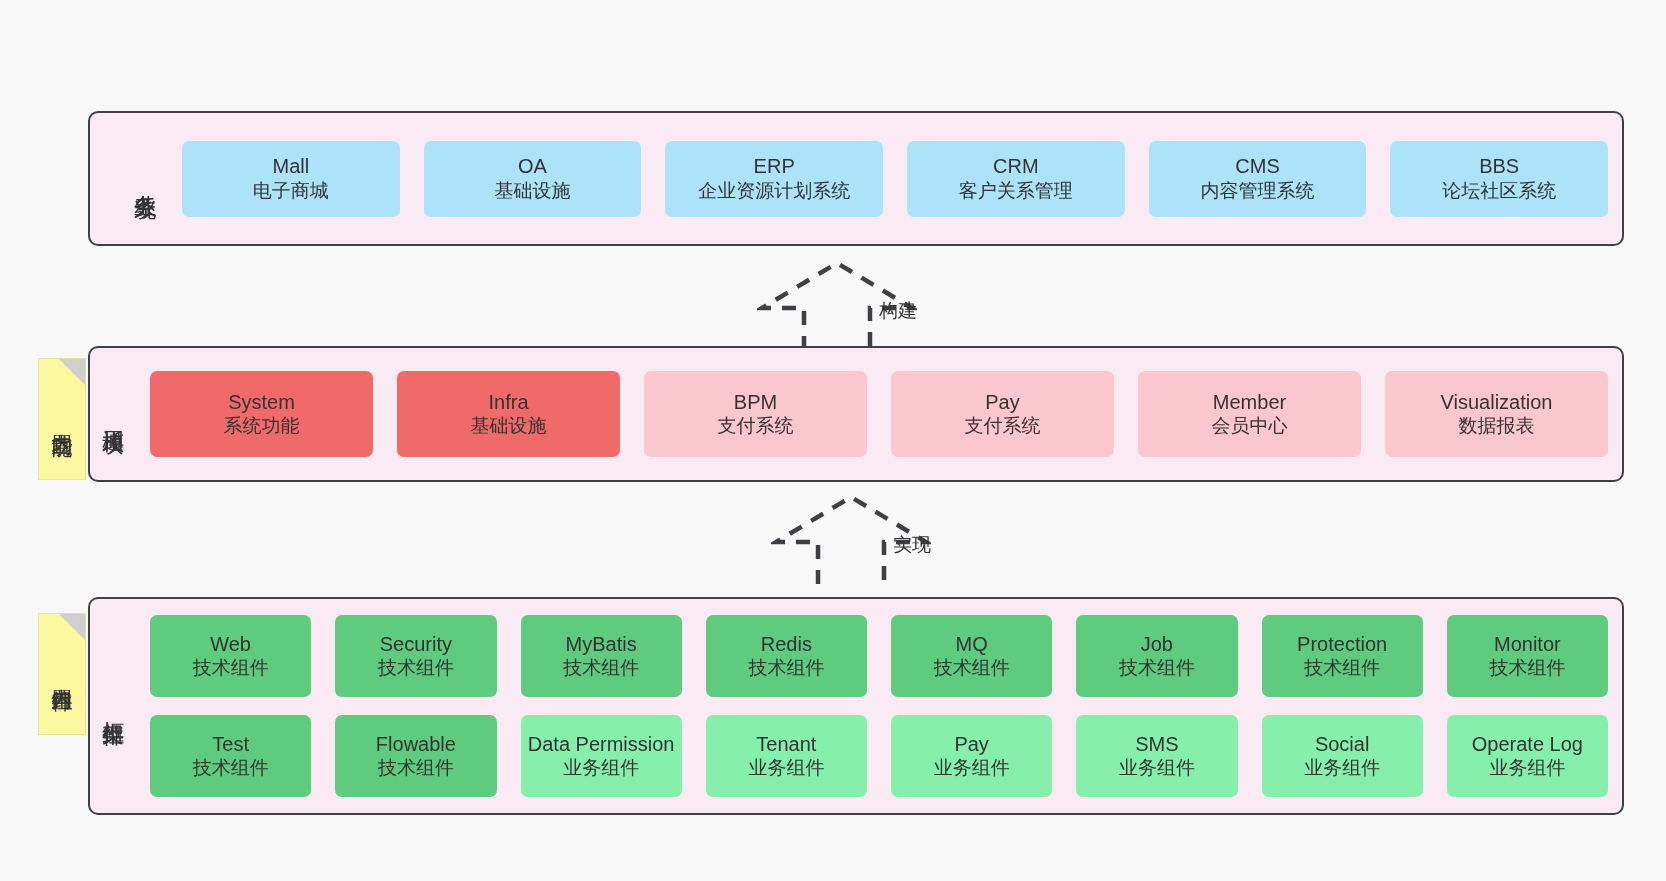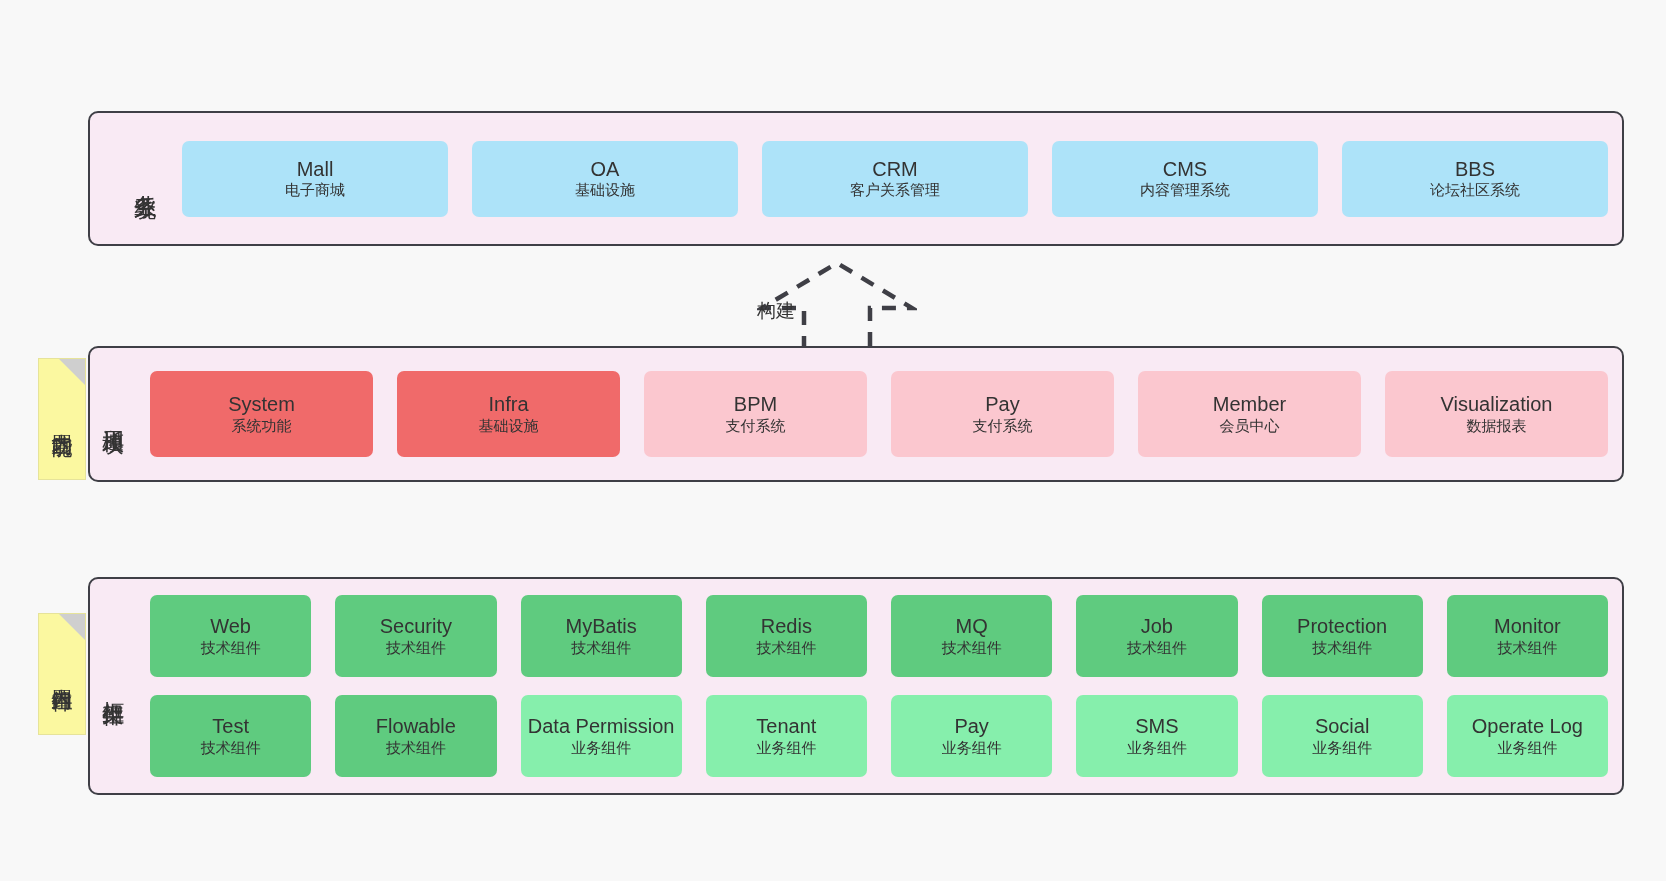--- a/index.html
+++ b/index.html
@@ -73,21 +73,21 @@
     justify-content: center;
     text-align: center;
     color: #333333;
     padding: 4px 6px;
   }
   .node .n-en {
     font-size: 20px;
     line-height: 1.22;
   }
   .node .n-cn {
-    font-size: 15px;
+    font-size: 19px;
     line-height: 1.25;
   }
 
   .biz-layer  .node { height: 76px; background: #ade3f9; }
   .mod-layer  .node { height: 86px; }
   .fw-layer   .node { height: 82px; }
 
   .c-blue       { background: #ade3f9; }
   .c-red        { background: #f06a6a; }
   .c-pink       { background: #fbc7cf; }
@@ -126,21 +126,21 @@
     position: absolute;
     width: 160px;
     height: 92px;
   }
   .arrow svg { display: block; }
   .arrow .arrow-label {
     position: absolute;
     left: 0;
     right: 0;
     top: 40px;
-    text-align: left;
+    text-align: right;
     font-size: 19px;
     color: #333333;
     background: transparent;
   }
 </style>
 </head>
 <body>
 
 <div id="canvas">
 
@@ -148,20 +148,24 @@
     <div class="layer-title">业务系统</div>
     <div class="layer-body">
       <div class="row">
         <div class="node c-blue">
           <span class="n-en">Mall</span>
           <span class="n-cn">电子商城</span>
         </div>
         <div class="node c-blue">
           <span class="n-en">OA</span>
           <span class="n-cn">基础设施</span>
+        </div>
+        <div class="node c-blue">
+          <span class="n-en">ERP</span>
+          <span class="n-cn">企业资源计划系统</span>
         </div>
         <div class="node c-blue">
           <span class="n-en">CRM</span>
           <span class="n-cn">客户关系管理</span>
         </div>
         <div class="node c-blue">
           <span class="n-en">CMS</span>
           <span class="n-cn">内容管理系统</span>
         </div>
         <div class="node c-blue">
@@ -209,27 +213,33 @@
           <span class="n-cn">会员中心</span>
         </div>
         <div class="node c-pink">
           <span class="n-en">Visualization</span>
           <span class="n-cn">数据报表</span>
         </div>
       </div>
     </div>
   </div>
 
+  <div class="arrow" style="left:771px; top:492px;">
+    <svg width="160" height="92" viewBox="0 0 160 92" xmlns="http://www.w3.org/2000/svg">
+      <polyline points="47,92 47,50 5,50 80,5 155,50 113,50 113,92" fill="none" stroke="#3f3f46" stroke-width="4.5" stroke-dasharray="14,11" stroke-linecap="butt" stroke-linejoin="miter"></polyline>
+    </svg>
+    <div class="arrow-label">实现</div>
+  </div>
 
   <div class="note" style="left:38px; top:613px; width:48px; height:122px;">
     <span class="fold"></span>
     <span>内置组件</span>
   </div>
 
-  <div class="layer fw-layer" style="left:88px; top:577px; width:1536px; height:218px;">
+  <div class="layer fw-layer" style="left:88px; top:597px; width:1536px; height:218px;">
     <div class="layer-title">框架组件</div>
     <div class="layer-body">
 
       <div class="row">
         <div class="node c-green">
           <span class="n-en">Web</span>
           <span class="n-cn">技术组件</span>
         </div>
         <div class="node c-green">
           <span class="n-en">Security</span>

